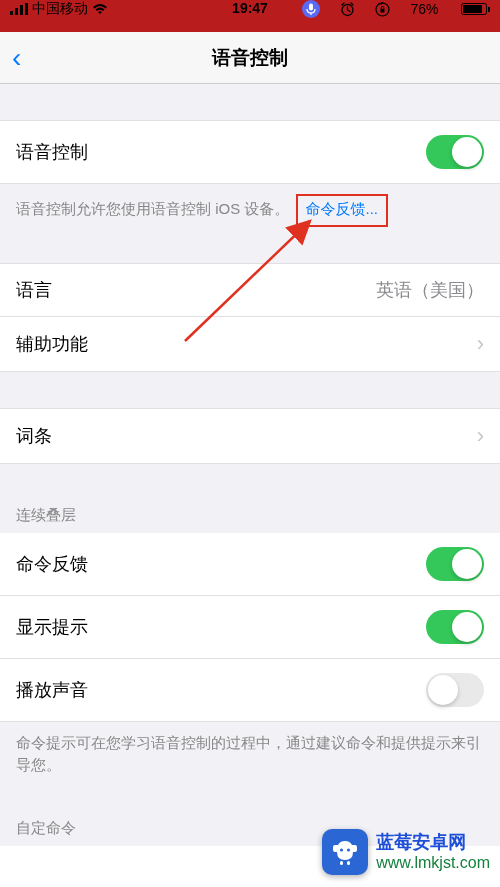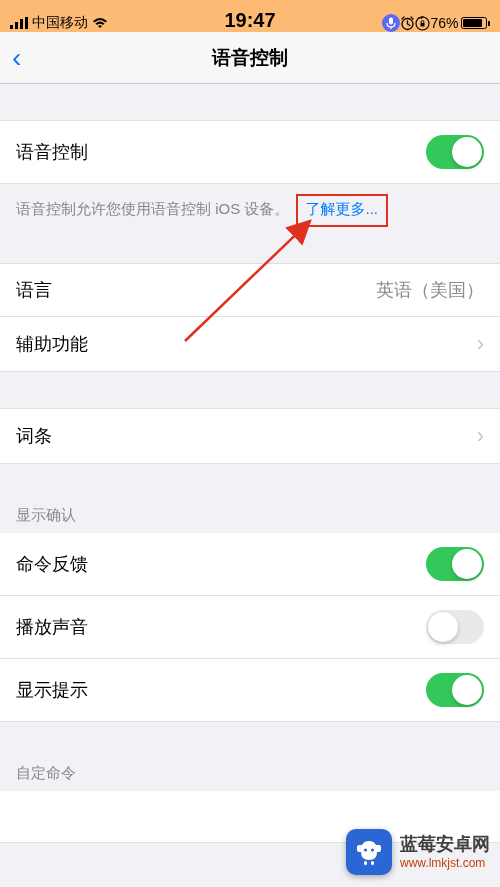--- a/index.html
+++ b/index.html
@@ -6,30 +6,30 @@
     body {
       width: 500px;
       height: 887px;
       font-family: -apple-system, "PingFang SC", "Helvetica Neue", sans-serif;
       background: #f2f2f6;
       position: relative;
       overflow: hidden;
     }
     .status-bar {
       height: 32px;
-      background: #fdba74;
-      display: flex;
-      align-items: flex-end;
+      background: #b91c1c;
+      display: flex;
+      align-items: flex-start;
       padding: 0 10px;
       font-size: 14px;
       font-weight: 500;
     }
     .status-left { display: flex; align-items: center; gap: 4px; flex: 1; }
-    .status-center { flex: 0 0 auto; font-weight: 600; font-size: 20px; }
-    .status-right { display: flex; align-items: center; gap: 0; flex: 1; justify-content: flex-end; }
+    .status-center { flex: 0 0 auto; font-weight: 600; font-size: 14px; }
+    .status-right { display: flex; align-items: center; gap: 20px; flex: 1; justify-content: flex-end; }
     .icon-svg { display: inline-block; vertical-align: middle; }
     .nav-bar {
       height: 52px;
       background: #f7f7f7;
       border-bottom: 1px solid #ccc;
       display: flex;
       align-items: center;
       position: relative;
     }
     .back-btn {
@@ -120,22 +120,22 @@
     .wm-icon {
       width: 46px; height: 46px;
       background: #2b67d4;
       border-radius: 10px;
       display: flex;
       align-items: center;
       justify-content: center;
       box-shadow: 0 2px 6px rgba(0,0,0,.3);
     }
     .wm-text { display: flex; flex-direction: column; line-height: 1.2; }
-    .wm-title { color: #404040; font-size: 18px; font-weight: 600; }
-    .wm-url { color: #c2410c; font-size: 12px; }
+    .wm-title { color: #1d4ed8; font-size: 18px; font-weight: 600; }
+    .wm-url { color: #15803d; font-size: 16px; }
     .battery {
       display: inline-flex; align-items: center;
     }
     .battery-body {
       width: 26px; height: 12px;
       border: 1.3px solid #000;
       border-radius: 2.5px;
       position: relative;
       margin-left: 3px;
     }
@@ -206,21 +206,21 @@
 <div class="group">
   <div class="cell">
     <span class="cell-label">语音控制</span>
     <div class="switch on">
         <div class="knob"></div>
       </div>
   </div>
   <div class="group-footer">
     <span>语音控制允许您使用语音控制 iOS 设备。</span>
     <span class="highlight-box">
-      <span class="learn-more">了解更多...</span>
+      <span class="learn-more">命令反馈...</span>
     </span>
   </div>
 </div>
 
 <div class="group">
   <div class="cell">
     <span class="cell-label">语言</span>
     <span class="cell-value">英语（美国）</span>
   </div>
   <div class="cell">
@@ -234,39 +234,40 @@
 <div class="group">
   <div class="cell">
     <span class="cell-label">词条</span>
     <span class="cell-value">
         <span class="chevron">›</span>
       </span>
   </div>
 </div>
 
 <div class="group">
-  <div class="group-header">显示确认</div>
+  <div class="group-header">连续叠层</div>
   <div class="cell">
     <span class="cell-label">命令反馈</span>
     <div class="switch on">
         <div class="knob"></div>
       </div>
   </div>
   <div class="cell">
+    <span class="cell-label">显示提示</span>
+    <div class="switch on">
+        <div class="knob"></div>
+      </div>
+  </div>
+  <div class="cell">
     <span class="cell-label">播放声音</span>
     <div class="switch off">
         <div class="knob"></div>
       </div>
   </div>
-  <div class="cell">
-    <span class="cell-label">显示提示</span>
-    <div class="switch on">
-        <div class="knob"></div>
-      </div>
-  </div>
+  <div class="group-footer">命令提示可在您学习语音控制的过程中，通过建议命令和提供提示来引导您。</div>
 </div>
 
 <div class="group">
   <div class="group-header">自定命令</div>
   <div class="cell">
     
     
   </div>
 
 </div>

